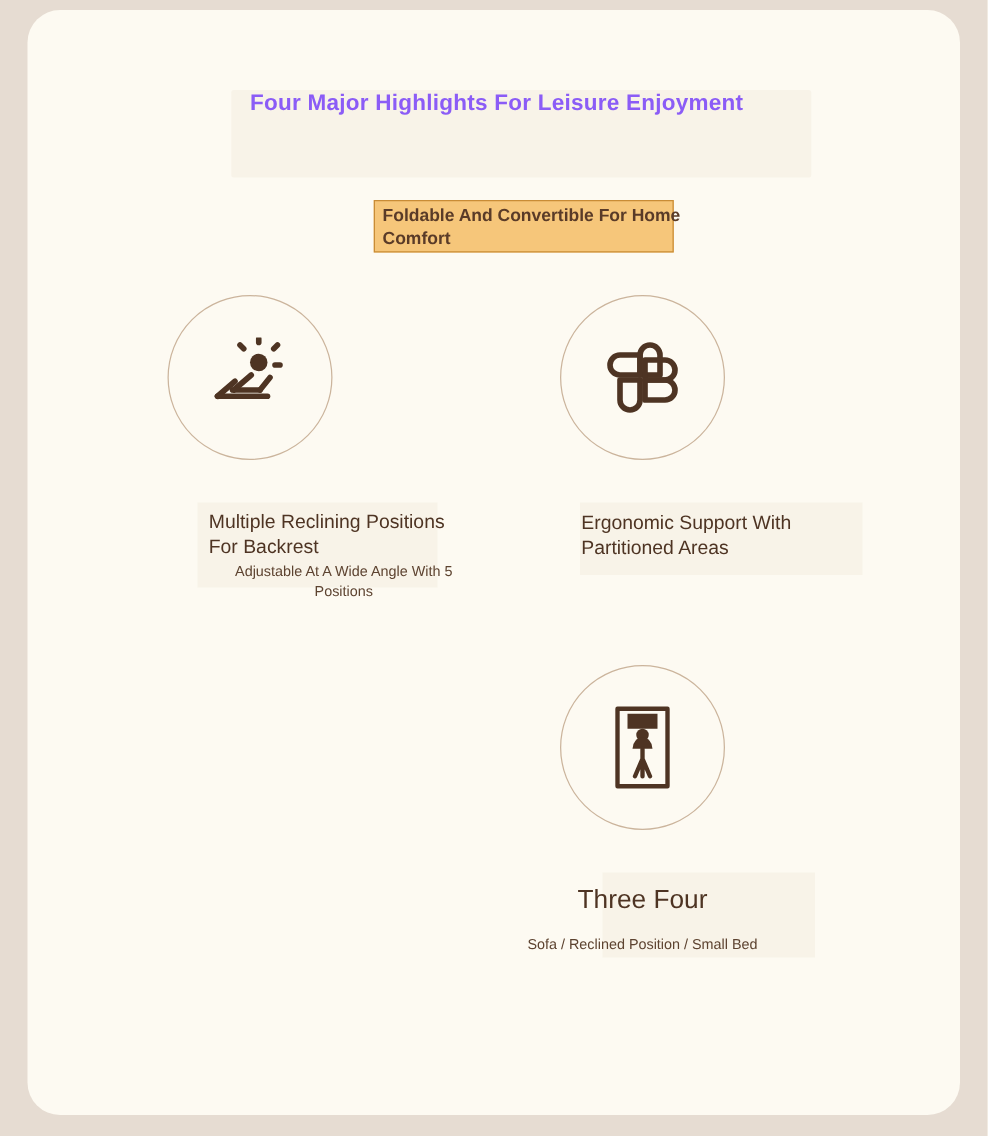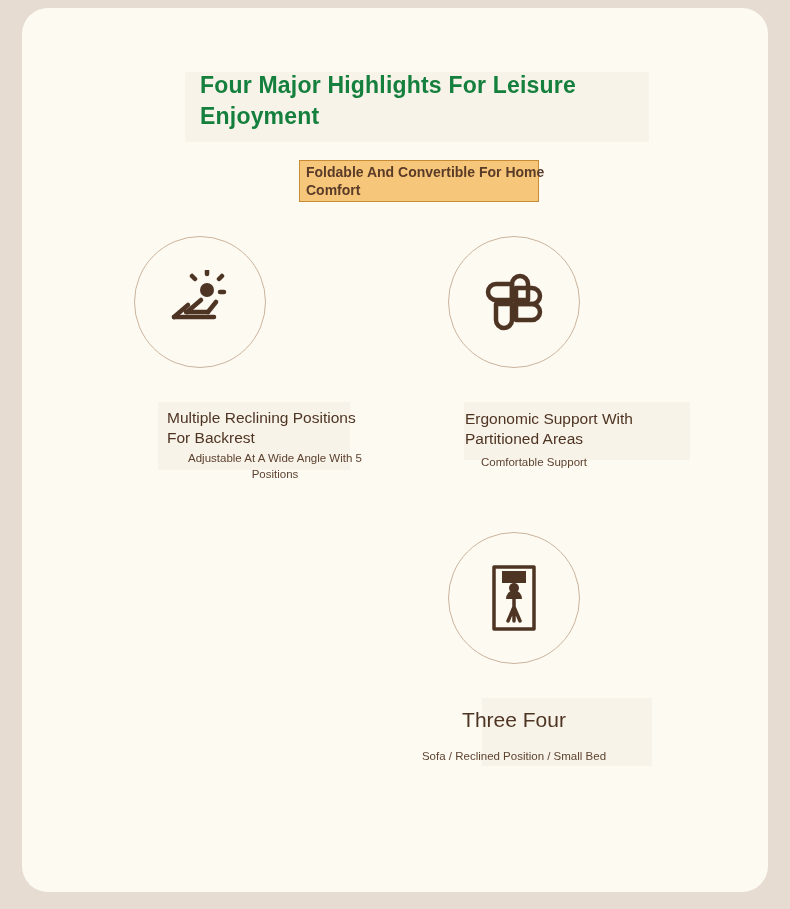--- a/index.html
+++ b/index.html
@@ -20,24 +20,24 @@
     width: 746px;
     height: 884px;
     background: #fdfaf2;
     border-radius: 26px;
   }
   .headline {
     position: absolute;
     left: 178px;
     top: 62px;
     width: 420px;
-    font-size: 23px;
+    font-size: 18px;
     font-weight: bold;
     line-height: 1.35;
-    color: #15803d;
+    color: #8b5cf6;
     letter-spacing: 0.2px;
   }
   .headline-bg {
     position: absolute;
     left: 163px;
     top: 64px;
     width: 464px;
     height: 70px;
     background: #f8f3e8;
     border-radius: 2px;
@@ -178,21 +178,20 @@
             <path d="M30 30 V14 a8 8 0 0 1 16 0 v16 z"></path>
             <path d="M34 30 H50 a8 8 0 0 1 0 16 H34 z" transform="translate(0,-12)"></path>
             <path d="M34 34 h16 a8 8 0 0 1 0 16 H34 z"></path>
             <path d="M30 34 v16 a8 8 0 0 1 -16 0 V34 z"></path>
             <path d="M30 30 H14 a8 8 0 0 1 0 -16 h16 z"></path>
           </svg>
         </span>
       </div>
       <div class="cap-bg"></div>
       <div class="title">Ergonomic Support With Partitioned Areas</div>
-      <div class="sub">Comfortable Support</div>
     </div>
 
 
     <div class="cell c4">
       <div class="circle">
         <span>
           <svg width="60" height="74" viewBox="0 0 60 74" fill="none" stroke="#4e3423" stroke-width="3.5" stroke-linecap="round" stroke-linejoin="round">
             <rect x="10" y="6" width="40" height="62"></rect>
             <rect x="18" y="10" width="24" height="12" fill="#4e3423" stroke="none"></rect>
             <circle cx="30" cy="27" r="5" fill="#4e3423" stroke="none"></circle>

